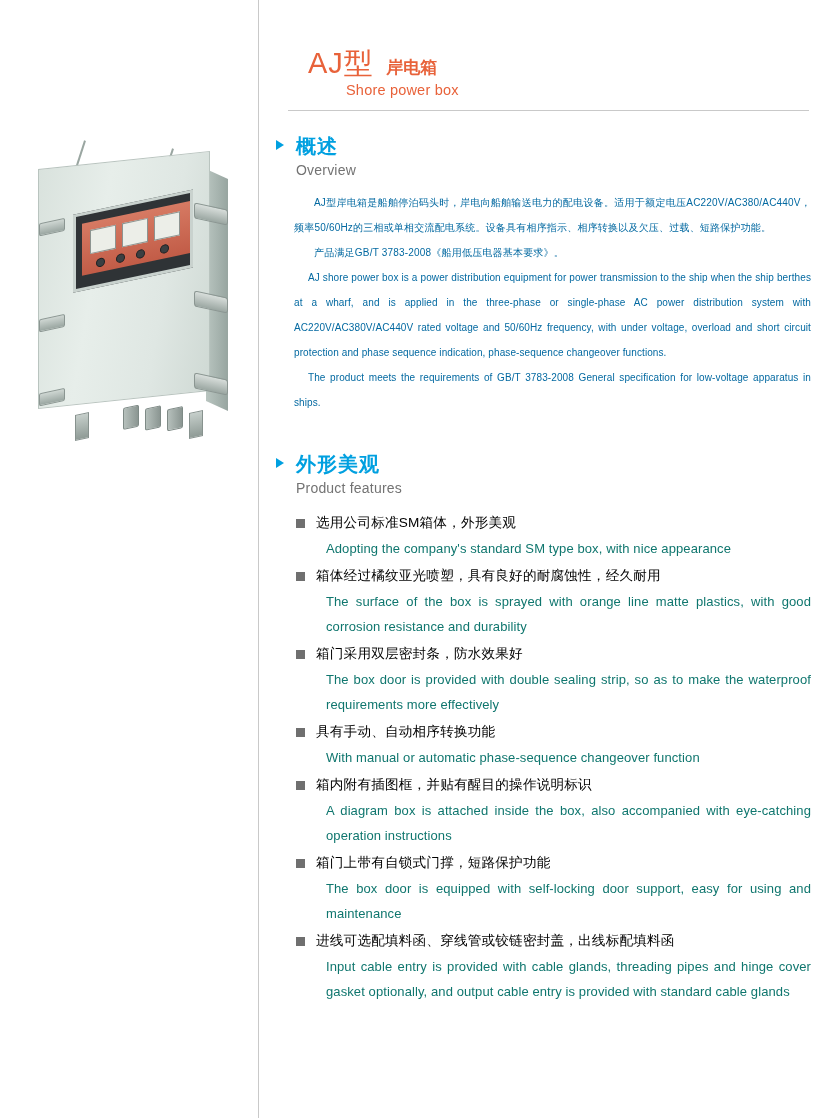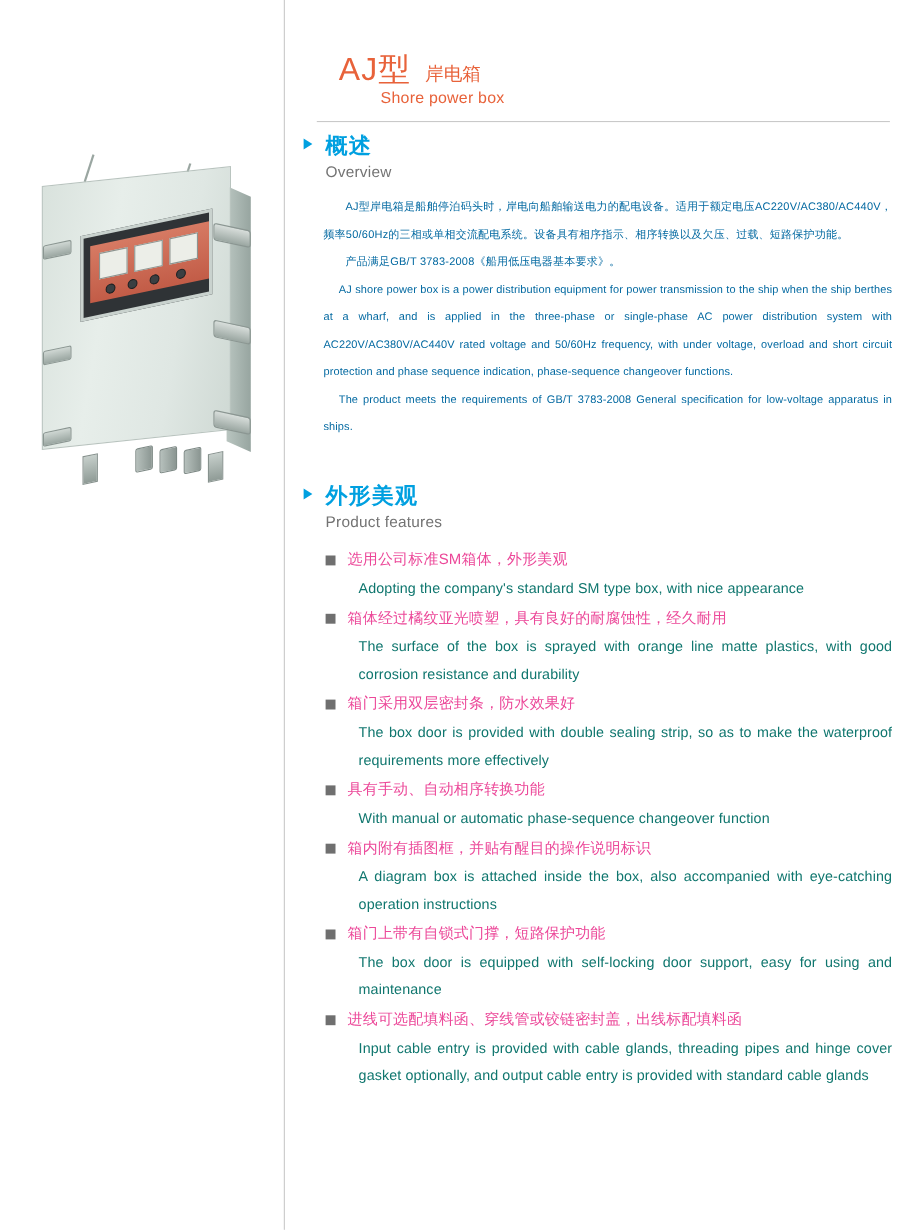--- a/index.html
+++ b/index.html
@@ -179,38 +179,39 @@
     letter-spacing: 1px;
     vertical-align: baseline;
     margin-left: 28px;
   }
   #title-cn {
     display: inline-block;
     font-size: 17px;
     color: #e8623a;
     margin-left: 8px;
     vertical-align: baseline;
+    font-weight: bold;
   }
   #title-en {
     font-size: 14.5px;
     color: #e8623a;
     margin-left: 66px;
     margin-top: -2px;
     letter-spacing: .2px;
   }
   #title-rule {
     margin: 12px 8px 0 8px;
     height: 1px;
     background: #c9c9c9;
   }
 
   
   .section-head {
     position: relative;
-    margin-top: 8px;
+    margin-top: 22px;
     padding-left: 24px;
   }
   .sec-arrow {
     position: absolute;
     left: 4px;
     top: 7px;
     width: 0;
     height: 0;
     border-left: 8px solid #00a0e0;
     border-top: 5px solid transparent;
@@ -246,21 +247,21 @@
     margin: 14px 6px 0 22px;
   }
   .feature {
     margin-bottom: 2px;
   }
   .feature-cn {
     position: relative;
     padding-left: 22px;
     font-size: 13.6px;
     line-height: 26px;
-    color: #ec4899;
+    color: #000000;
     letter-spacing: .2px;
   }
   .bullet {
     position: absolute;
     left: 2px;
     top: 9px;
     width: 9px;
     height: 9px;
     background: #6f6f6f;
   }

